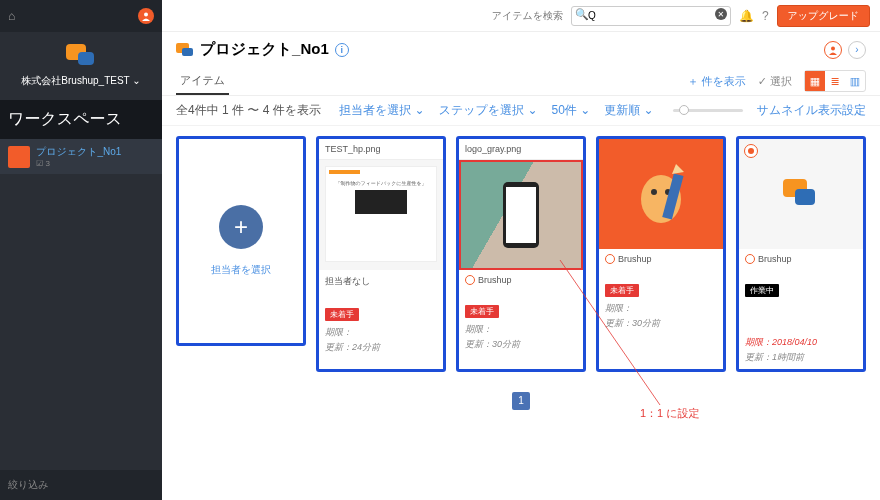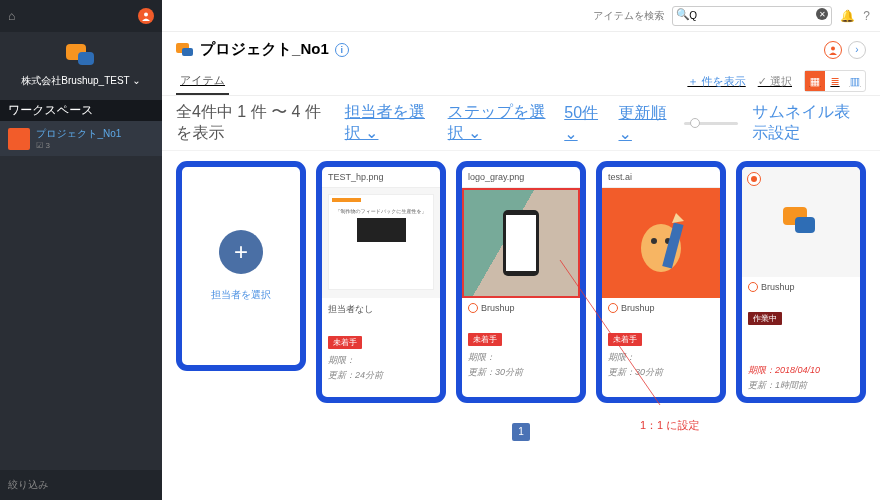--- a/index.html
+++ b/index.html
@@ -9,21 +9,21 @@
 .side-top .home { color: #999; font-size: 12px; }
 .side-top .spacer { flex: 1; }
 .avatar-circle { width: 16px; height: 16px; border-radius: 50%; background: #f25c2a; display: flex; align-items: center; justify-content: center; }
 .avatar-circle svg { width: 10px; height: 10px; }
 .org-block { text-align: center; padding: 12px 13px; }
 .org-logo { width: 30px; height: 24px; margin: 0 auto 6px; position: relative; }
 .bubble { position: absolute; border-radius: 4px; }
 .bubble.o { width: 20px; height: 16px; background: #f79420; left: 0; top: 0; }
 .bubble.b { width: 16px; height: 13px; background: #2e6db5; left: 12px; top: 8px; }
 .org-name { color: #fff; font-size: 10px; }
-.ws-header { background: #15181d; padding: 2px 8px; color: #fff; font-size: 12px; }
+.ws-header { background: #15181d; padding: 9px 8px; color: #fff; font-size: 16px; }
 .ws-item { display: flex; align-items: center; padding: 6px 8px; background: #323842; }
 .ws-thumb { width: 22px; height: 22px; background: #f25c2a; border-radius: 2px; margin-right: 6px; }
 .ws-label { color: #5da9e8; font-size: 10px; }
 .ws-sub { color: #888; font-size: 8px; }
 .side-bottom { margin-top: auto; padding: 8px; color: #888; font-size: 10px; background: #21252b; }
 
 .main { flex: 1; display: flex; flex-direction: column; min-width: 0; }
 .topbar { height: 32px; display: flex; align-items: center; padding: 0 10px; border-bottom: 1px solid #eee; gap: 8px; }
 .topbar .spacer { flex: 1; }
 .search-label { color: #777; font-size: 10px; }
@@ -36,55 +36,55 @@
 
 .proj-header { padding: 8px 14px; display: flex; align-items: center; gap: 6px; }
 .proj-icon { width: 18px; height: 14px; position: relative; }
 .proj-title { font-size: 15px; font-weight: 600; }
 .info-circ { width: 14px; height: 14px; border: 1.5px solid #4a90e2; border-radius: 50%; color: #4a90e2; font-size: 9px; display: flex; align-items: center; justify-content: center; font-weight: bold; }
 .proj-header .spacer { flex: 1; }
 .hr-user { width: 18px; height: 18px; border: 1.5px solid #f25c2a; border-radius: 50%; display: flex; align-items: center; justify-content: center; }
 .hr-user svg { width: 10px; height: 10px; }
 .hr-next { width: 18px; height: 18px; border: 1px solid #ccc; border-radius: 50%; color: #4a90e2; display: flex; align-items: center; justify-content: center; font-size: 10px; }
 
-.tab-row { display: flex; align-items: center; padding: 0 14px; border-bottom: 1px solid #eee; font-size: 11px; text-decoration: underline; }
+.tab-row { display: flex; align-items: center; padding: 0 14px; border-bottom: 1px solid #eee; font-size: 11px; }
 .tab { padding: 6px 4px 5px; color: #555; border-bottom: 2px solid #333; }
 .tab-row .spacer { flex: 1; }
 .tab-act { color: #4a90e2; margin-left: 12px; cursor: pointer; }
 .tab-act.muted { color: #888; }
 .view-switch { display: flex; border: 1px solid #ddd; border-radius: 3px; margin-left: 12px; }
 .view-switch span { width: 20px; height: 20px; display: flex; align-items: center; justify-content: center; font-size: 11px; cursor: pointer; color: #888; }
 .view-switch span.active { background: #f25c2a; color: #fff; }
 
-.filter-row { display: flex; align-items: center; padding: 6px 14px; font-size: 16px; color: #777; border-bottom: 1px solid #f2f2f2; }
+.filter-row { display: flex; align-items: center; padding: 6px 14px; font-size: 12px; color: #777; border-bottom: 1px solid #f2f2f2; }
 .filter-row .count { color: #555; margin-right: 18px; }
-.filter-link { color: #4a90e2; margin-right: 14px; cursor: pointer; text-decoration: underline; }
+.filter-link { color: #4a90e2; margin-right: 14px; cursor: pointer; }
 .filter-row .spacer { flex: 1; }
 .slider-mini { width: 70px; height: 3px; background: #ddd; border-radius: 2px; margin-right: 14px; position: relative; }
 .slider-knob { width: 10px; height: 10px; background: #fff; border: 1px solid #bbb; border-radius: 50%; position: absolute; left: 6px; top: -4px; }
 .thumb-setting { color: #4a90e2; cursor: pointer; }
 
 .grid { display: flex; gap: 10px; padding: 10px 14px; }
-.card { border: 6px solid #1d4ed8; border-radius: 11px; width: 148px; font-size: 9px; color: #555; overflow: hidden; }
+.card { border: 3px solid #1d4ed8; border-radius: 3px; width: 148px; font-size: 9px; color: #555; overflow: hidden; }
 .card.new { display: flex; flex-direction: column; align-items: center; justify-content: center; height: 210px; }
 .plus-circle { width: 44px; height: 44px; border-radius: 50%; background: #4a6fa5; color: #fff; display: flex; align-items: center; justify-content: center; font-size: 24px; margin-bottom: 14px; }
 .new-label { color: #4a90e2; font-size: 10px; }
 .card-title { padding: 5px 6px; color: #555; border-bottom: 1px solid #eee; white-space: nowrap; overflow: hidden; text-overflow: ellipsis; }
 .card-thumb { height: 110px; background: #f6f6f6; position: relative; overflow: hidden; }
 .card-thumb.sel { border: 2px solid #e53935; }
 .thn-doc { margin: 6px; background: #fff; height: 96px; border: 1px solid #eee; font-size: 5px; color: #aaa; padding: 3px; }
 .thn-doc .bar { height: 4px; background: #f79420; width: 30%; margin-bottom: 6px; }
 .thn-mascot { background: #f25c2a; width: 100%; height: 100%; display: flex; align-items: center; justify-content: center; }
 .thn-logo { width: 100%; height: 100%; display: flex; align-items: center; justify-content: center; }
 .pin { position: absolute; top: 5px; left: 5px; width: 14px; height: 14px; border-radius: 50%; background: #fff; border: 1px solid #f25c2a; display: flex; align-items: center; justify-content: center; }
 .card-meta { padding: 5px 6px; }
 .assignee { display: flex; align-items: center; gap: 3px; margin-bottom: 20px; }
 .assignee .av { width: 10px; height: 10px; border-radius: 50%; border: 1px solid #f25c2a; }
 .badge { display: inline-block; background: #e53935; color: #fff; padding: 1px 5px; font-size: 8px; margin-bottom: 3px; border-radius: 1px; }
-.badge.orange { background: #7f1d1d; }
+.badge.orange { background: #000000; }
 .meta-line { color: #888; margin-top: 2px; font-style: italic; }
 .meta-line.red { color: #e53935; margin-top: 36px; }
 
 .pager { text-align: center; padding: 8px; }
 .page-btn { display: inline-block; width: 18px; height: 18px; background: #4a72b5; color: #fff; font-size: 10px; line-height: 18px; border-radius: 2px; }
 
 .annotation { position: absolute; color: #e53935; font-size: 11px; pointer-events: none; }
 .anno-line { position: absolute; width: 110px; height: 150px; }
 .anno-line svg { width: 100%; height: 100%; overflow: visible; }
 </style>
@@ -124,20 +124,21 @@
   <div class="topbar">
     <span class="spacer"></span>
     <span class="search-label">アイテムを検索</span>
     <span class="search-wrap">
       <span class="search-q">🔍</span>
       <input class="search-input" value="Q" style="">
       <span class="search-x">✕</span>
     </span>
     <span class="bell">🔔</span>
     <span class="info-icon">?</span>
+    <button class="upgrade-btn">アップグレード</button>
   </div>
 
   <div class="proj-header">
     <span class="proj-icon">
       <svg width="18" height="14">
           <rect width="13" height="10" rx="2" fill="#f79420"></rect>
           <rect x="6" y="5" width="11" height="8" rx="2" fill="#2e6db5"></rect>
         </svg>
     </span>
     <span class="proj-title">プロジェクト_No1</span>
@@ -204,21 +205,20 @@
               <div style="width:30px;height:56px;background:#fff"></div>
             </div>
           </div>
         </div>
         <div class="card-meta"><div class="assignee">
             <span class="av"></span>
             <span>Brushup</span>
           </div><span class="badge">未着手</span><div class="meta-line">期限：</div><div class="meta-line">更新：30分前</div></div>
       </div>
       <div class="card">
-        <div class="card-title">test.ai</div>
         <div class="card-thumb">
           <div class="thn-mascot">
             <svg width="70" height="80" viewBox="0 0 70 80">
               <ellipse cx="35" cy="45" rx="20" ry="24" fill="#f7b563"></ellipse>
               <circle cx="28" cy="38" r="3" fill="#333"></circle>
               <circle cx="42" cy="38" r="3" fill="#333"></circle>
               <rect x="42" y="20" width="10" height="45" fill="#3a6fb5" transform="rotate(15 47 42)"></rect>
               <polygon points="50,10 58,18 46,20" fill="#f7d59a"></polygon>
             </svg>
           </div>
@@ -252,13 +252,13 @@
   <div class="pager">
     <span class="page-btn">1</span>
   </div>
 </div>
 
 <div class="anno-line" style="left:560px; top:260px;">
   <svg>
       <line x1="0" y1="0" x2="100" y2="145" stroke="#e53935" stroke-width="0.8"></line>
     </svg>
 </div>
-<div class="annotation" style="left:640px; top:418px;">1：1 に設定</div>
+<div class="annotation" style="left:640px; top:406px;">1：1 に設定</div>
 
 </body></html>

